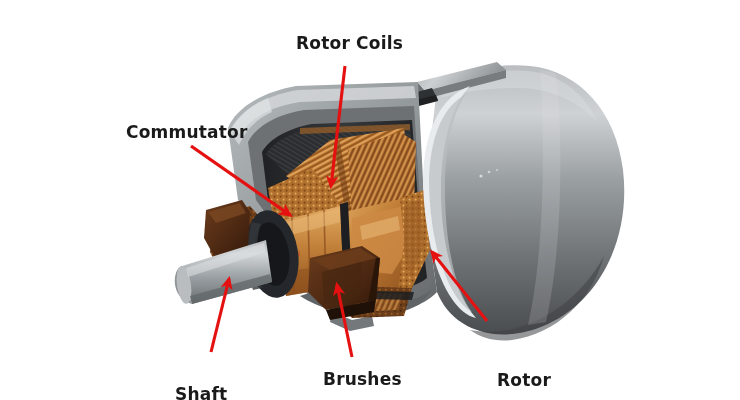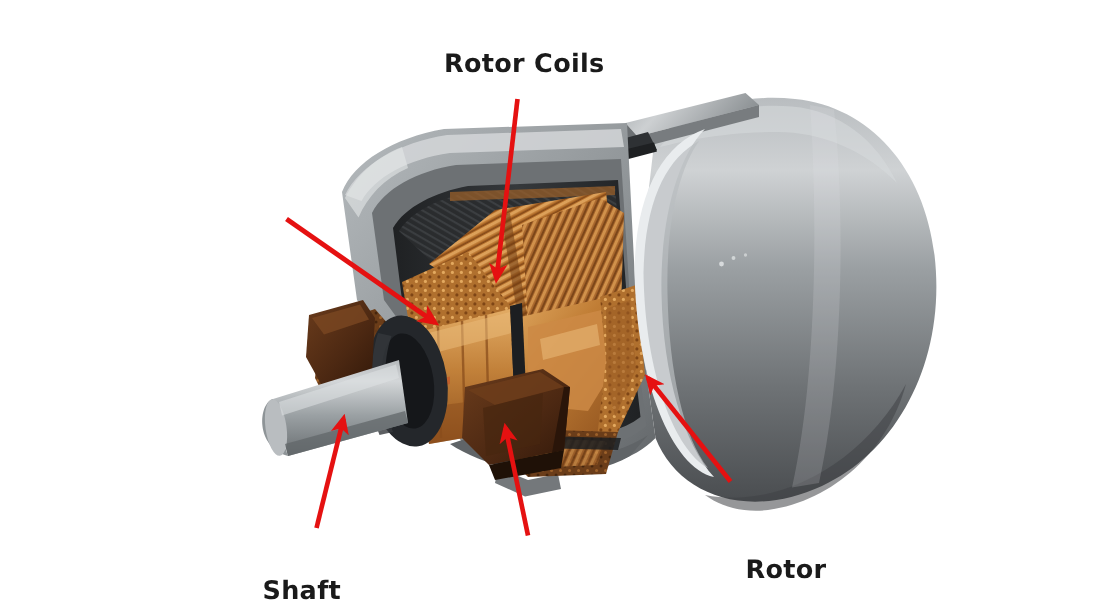--- a/index.html
+++ b/index.html
@@ -295,22 +295,24 @@
       <line x1="345" y1="66" x2="331" y2="186" stroke="#E51111" stroke-width="3.1" marker-end="url(#arrowHead)"></line>
       <line x1="191" y1="146" x2="290" y2="215" stroke="#E51111" stroke-width="3.3" marker-end="url(#arrowHead)"></line>
       <line x1="211" y1="352" x2="229" y2="279" stroke="#E51111" stroke-width="3.1" marker-end="url(#arrowHead)"></line>
       <line x1="352" y1="357" x2="337" y2="285" stroke="#E51111" stroke-width="3.1" marker-end="url(#arrowHead)"></line>
       <line x1="487" y1="321" x2="432" y2="252" stroke="#E51111" stroke-width="3.1" marker-end="url(#arrowHead)"></line>
     </g>
   </svg>
 
   <div class="label" style="left:296px; top:33px;">Rotor Coils</div>
 
+  <div class="label" style="left:126px; top:122px;">Commutator</div>
 
   <div class="label" style="left:175px; top:384px;">Shaft</div>
 
+  <div class="label" style="left:323px; top:369px;">Brushes</div>
 
   <div class="label" style="left:497px; top:329px;">
     <div>Rotor</div>
     
   </div>
 
 </div>
 
 </body></html>

